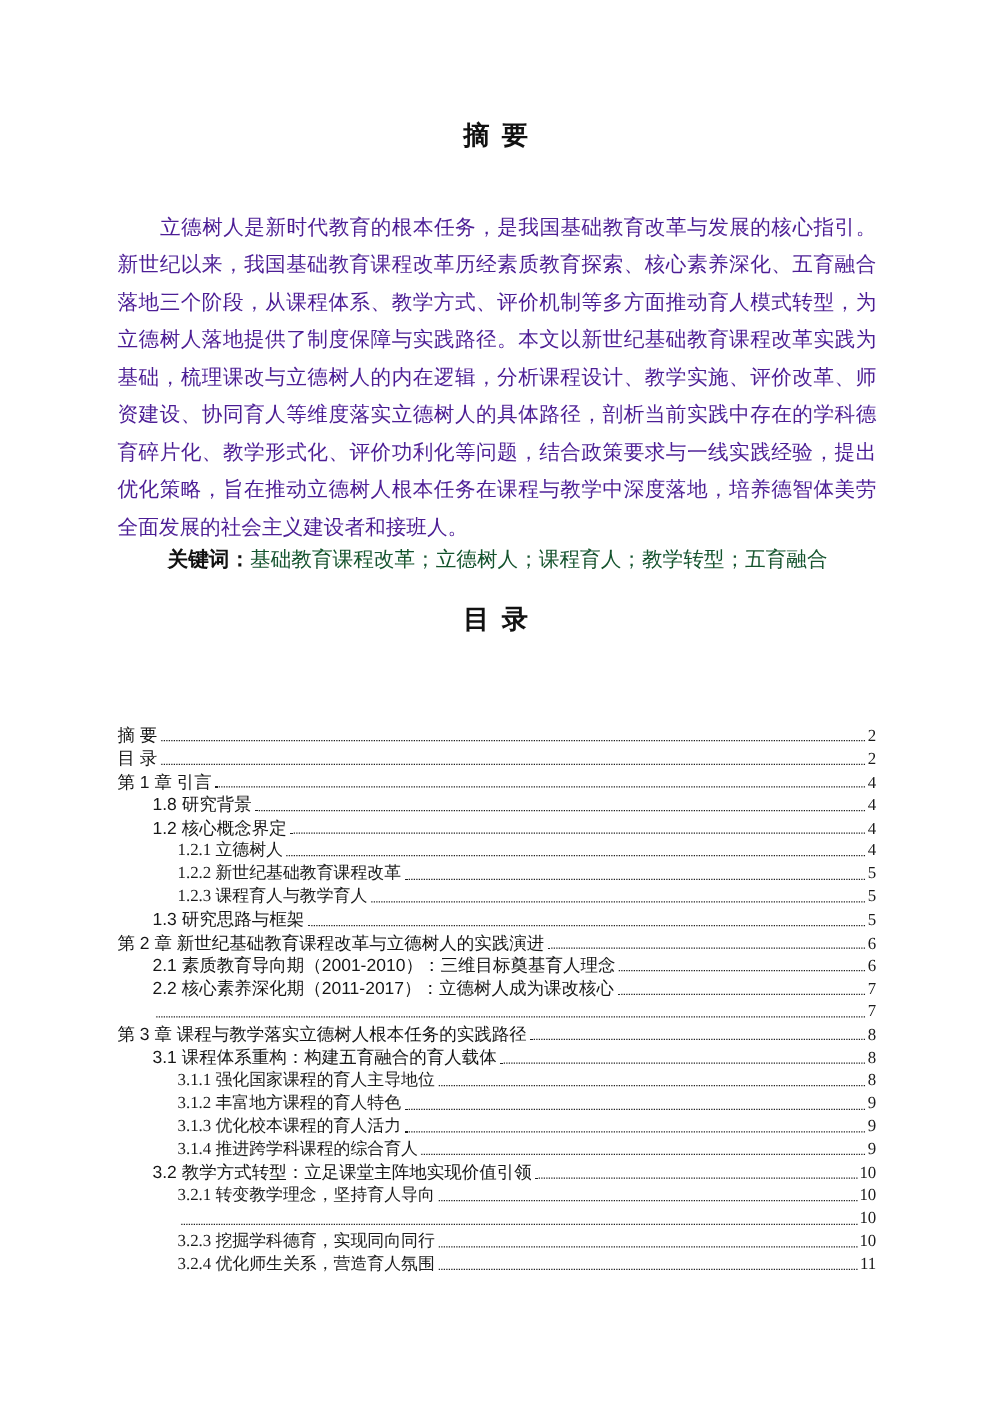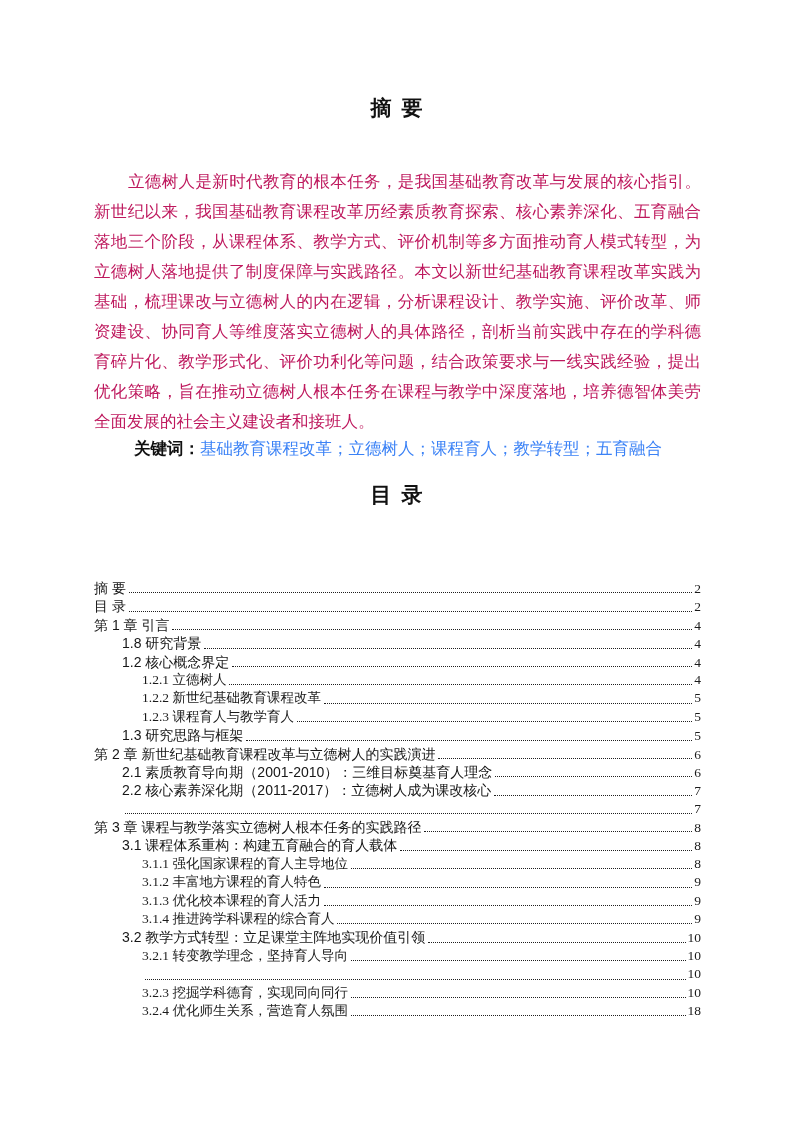--- a/index.html
+++ b/index.html
@@ -37,40 +37,40 @@
   .abstract-body {
     position: absolute;
     top: 167px;
     left: 0;
     width: 607px;
     font-family: "Liberation Serif", "DejaVu Serif", serif;
     font-size: 16.5px;
     line-height: 30px;
     text-align: justify;
     text-indent: 34px;
-    color: #be185d;
+    color: #4c1d95;
   }
   .keywords-line {
     position: absolute;
     top: 433px;
     left: 0;
     width: 607px;
     font-size: 16.5px;
     line-height: 30px;
     white-space: nowrap;
   }
   .keywords-label {
     font-family: "Liberation Sans", "DejaVu Sans", sans-serif;
     font-weight: bold;
     color: #111;
     margin-left: 40px;
   }
   .keywords-text {
     font-family: "Liberation Serif", "DejaVu Serif", serif;
-    color: #3b82f6;
+    color: #14532d;
   }
   .toc-list {
     position: absolute;
     top: 579px;
     left: 0;
     width: 607px;
   }
   .toc-row {
     display: flex;
     align-items: baseline;
@@ -238,18 +238,18 @@
         <span class="toc-page">10</span>
       </div>
         <div class="toc-row lvl3">
         <span class="toc-label">3.2.3 挖掘学科德育，实现同向同行</span>
         <span class="toc-dots"></span>
         <span class="toc-page">10</span>
       </div>
         <div class="toc-row lvl3">
         <span class="toc-label">3.2.4 优化师生关系，营造育人氛围</span>
         <span class="toc-dots"></span>
-        <span class="toc-page">18</span>
+        <span class="toc-page">11</span>
       </div>
       </div>
 
   </div>
 </div>
 
 </body></html>

